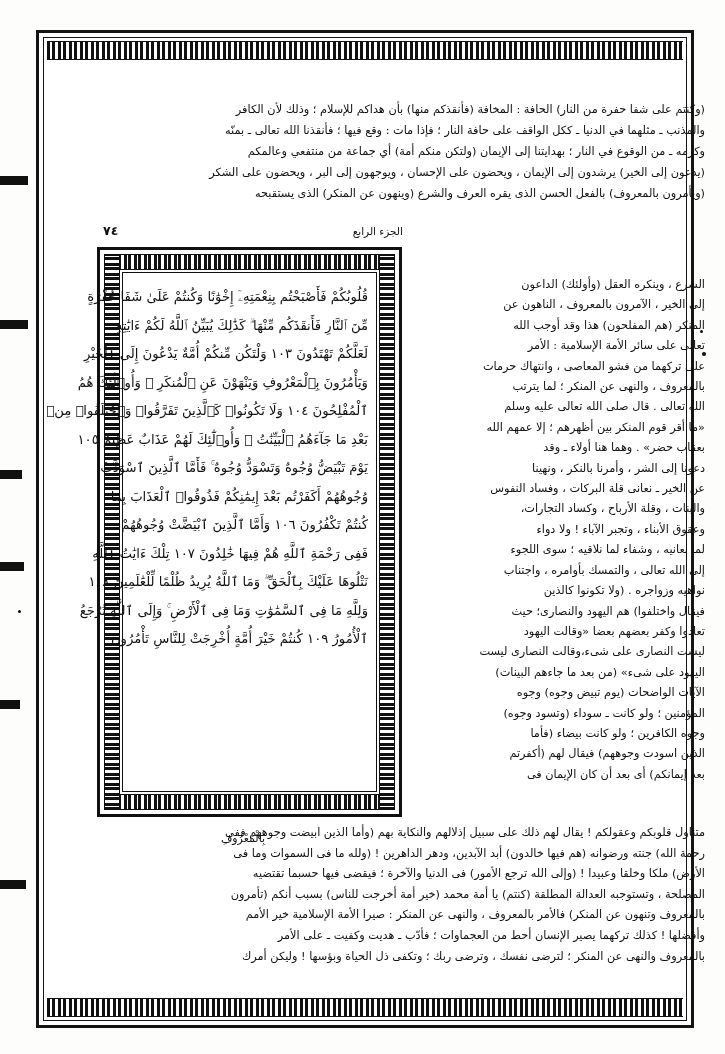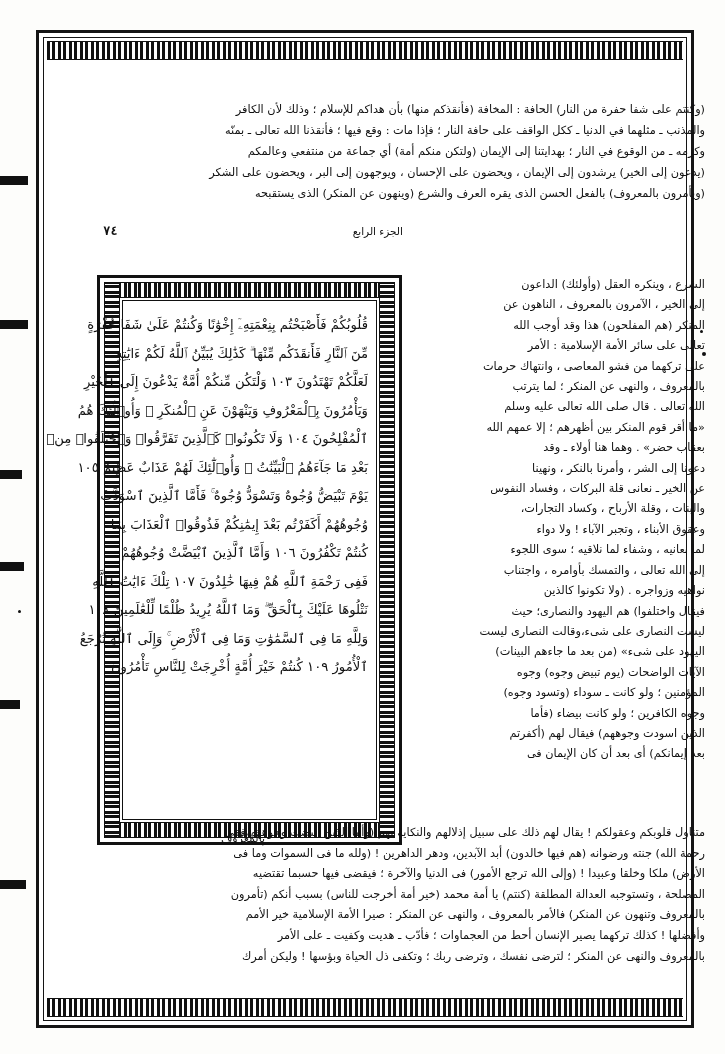--- a/index.html
+++ b/index.html
@@ -83,21 +83,20 @@
   
   .quran-box {
     position: absolute;
     left: 14px;
     top: 172px;
     width: 305px;
     height: 570px;
     border: 3px solid #111;
     background: #fff;
     box-sizing: border-box;
-    margin-top: 28px;
   }
   .quran-box .band {
     position: absolute;
     left: 4px;
     right: 4px;
     height: 14px;
     background:
       repeating-linear-gradient(90deg,
         #111 0px, #111 3px,
         #fff 3px, #fff 4px,
@@ -151,21 +150,21 @@
     left: 20px;
     top: 148px;
     width: 300px;
     display: flex;
     justify-content: space-between;
     align-items: baseline;
     font-size: 11.5px;
     direction: rtl;
   }
   .juz-label { font-size: 10.5px; }
-  .page-number { font-size: 12.5px; font-weight: bold; font-family: Liberation Mono, monospace; }
+  .page-number { font-size: 12.5px; font-weight: bold; }
 
   
   .right-column {
     position: absolute;
     right: 14px;
     top: 168px;
     width: 298px;
     font-size: 11.3px;
     line-height: 20.4px;
     text-align: justify;
@@ -282,20 +281,21 @@
         <div>«ما أقر قوم المنكر بين أظهرهم ؛ إلا عمهم الله</div>
         <div>بعقاب حضر» .  وهما  هنا  أولاء ـ وقد</div>
         <div>دعونا إلى الشر ، وأمرنا بالنكر ،  ونهينا</div>
         <div>عن الخير ـ نعانى قلة البركات ، وفساد النفوس</div>
         <div>والبنات ، وقلة الأرباح ، وكساد التجارات،</div>
         <div>وعقوق الأبناء ، وتجبر الآباء !  ولا دواء</div>
         <div>لما نعانيه ، وشفاء لما نلاقيه ؛ سوى اللجوء</div>
         <div>إلى الله تعالى ، والتمسك بأوامره ، واجتناب</div>
         <div>نواهيه وزواجره .  (ولا تكونوا كالذين</div>
         <div>فيقال واختلفوا) هم اليهود والنصارى؛ حيث</div>
+        <div>تعادوا وكفر بعضهم بعضا  «وقالت اليهود</div>
         <div>ليست النصارى على شىء،وقالت النصارى ليست</div>
         <div>اليهود على شىء» (من بعد ما جاءهم البينات)</div>
         <div>الآيات الواضحات (يوم تبيض وجوه) وجوه</div>
         <div>المؤمنين ؛ ولو كانت ـ سوداء (وتسود وجوه)</div>
         <div>وجوه الكافرين ؛ ولو كانت بيضاء  (فأما</div>
         <div>الذين اسودت وجوههم) فيقال لهم (أكفرتم</div>
         <div>بعد إيمانكم) أى بعد أن كان الإيمان فى</div>
       </div>
 
       <div class="bottom-commentary">

